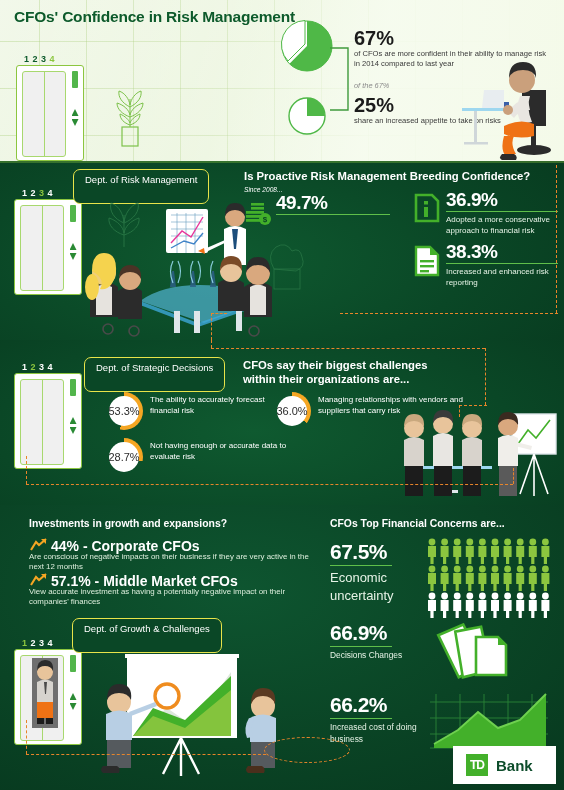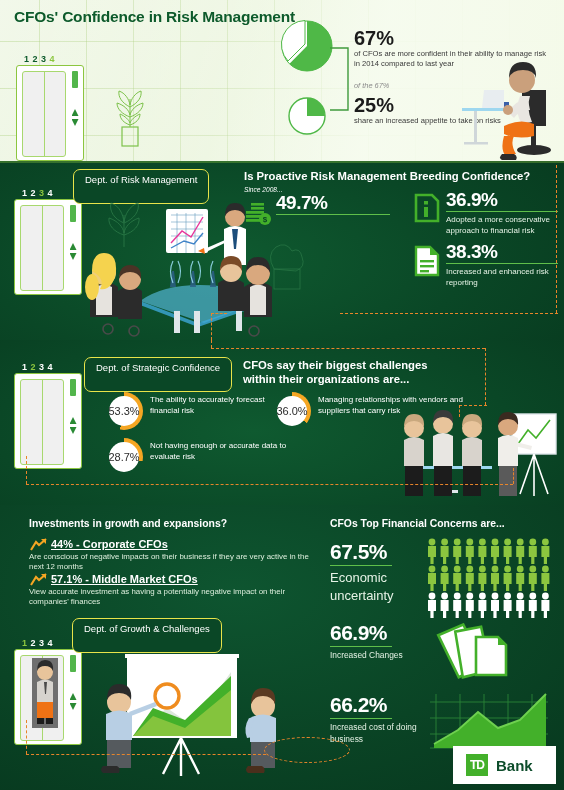--- a/index.html
+++ b/index.html
@@ -127,21 +127,21 @@
 
   
   .dash-h { position: absolute; height: 0; border-top: 1.6px dashed #e8852a; }
   .dash-v { position: absolute; width: 0; border-left: 1.6px dashed #e8852a; }
   .dash-ellipse {
     position: absolute; border: 1.6px dashed #e8852a; border-radius: 50%;
   }
 
   
   .s4h { color: #ffffff; font-weight: bold; font-size: 10.4px; }
-  .s4item { color: #ffffff; font-weight: bold; font-size: 11px; text-decoration: underline; }
+  .s4item { color: #ffffff; font-weight: bold; font-size: 14px; }
   .s4body { color: #dceedc; font-size: 7.9px; line-height: 1.32; margin-top: 1px; }
 
   .tdlogo {
     position: absolute; right: 8px; bottom: 6px;
     width: 103px; height: 38px; background: #ffffff;
     display: flex; align-items: center; gap: 8px;
     padding-left: 13px;
   }
   .tdmark {
     width: 22px; height: 22px; background: #43b02a;
@@ -396,21 +396,21 @@
             <div class="doorsplit"></div>
           </div>
         <div class="bar"></div>
         <div class="btns">
             <i></i>
             <i class="dn"></i>
           </div>
       </div>
     </div>
 
-    <div class="deptpill" style="left:84px; top:17px;">Dept. of Strategic Confidence</div>
+    <div class="deptpill" style="left:84px; top:17px;">Dept. of Strategic Decisions</div>
 
     <div class="hdark" style="position:absolute;left:243px;top:18px;width:220px;">CFOs say their biggest challenges within their organizations are...</div>
 
     <div class="donut" style="left:105px; top:52px; background: conic-gradient(#f5a623 0deg 192deg, rgba(255,255,255,0) 192deg 360deg);">
       <div class="hole">53.3%</div>
     </div>
     <div class="dtext" style="left:150px; top:55px; width:140px;">The ability to accurately forecast financial risk</div>
 
     <div class="donut" style="left:273px; top:52px; background: conic-gradient(#f5a623 0deg 130deg, rgba(255,255,255,0) 130deg 360deg);">
       <div class="hole">36.0%</div>
@@ -613,21 +613,21 @@
         <g transform="translate(113.4,54)">
             <circle cx="6" cy="4" r="3.4"></circle>
             <path d="M2 8 h8 v11 h-2.4 v7 h-3.2 v-7 h-2.4 z"></path>
           </g>
       </g>
     </svg>
 
     <div style="position:absolute;left:330px;top:117px;width:92px;">
       <div class="bigpct" style="font-size:21px;">66.9%</div>
       <div class="rule" style="width:62px;margin-top:3px;"></div>
-      <div class="dlabel" style="font-size:8.4px;">Increased Changes</div>
+      <div class="dlabel" style="font-size:8.4px;">Decisions Changes</div>
     </div>
     <svg style="position:absolute;left:428px;top:118px;" width="112" height="62" viewBox="0 0 112 62">
       <g stroke="#43b02a" stroke-width="2.6" fill="#ffffff">
         <path d="M12 10 L38 2 L54 44 L28 54 Z" transform="rotate(-6 32 28)"></path>
         <path d="M28 8 L54 4 L62 48 L34 54 Z" transform="rotate(-2 45 30)"></path>
         <path d="M48 14 h22 l8 8 v30 h-30 z"></path>
       </g>
       <path d="M70 14 v8 h8" fill="#43b02a"></path>
     </svg>
 

